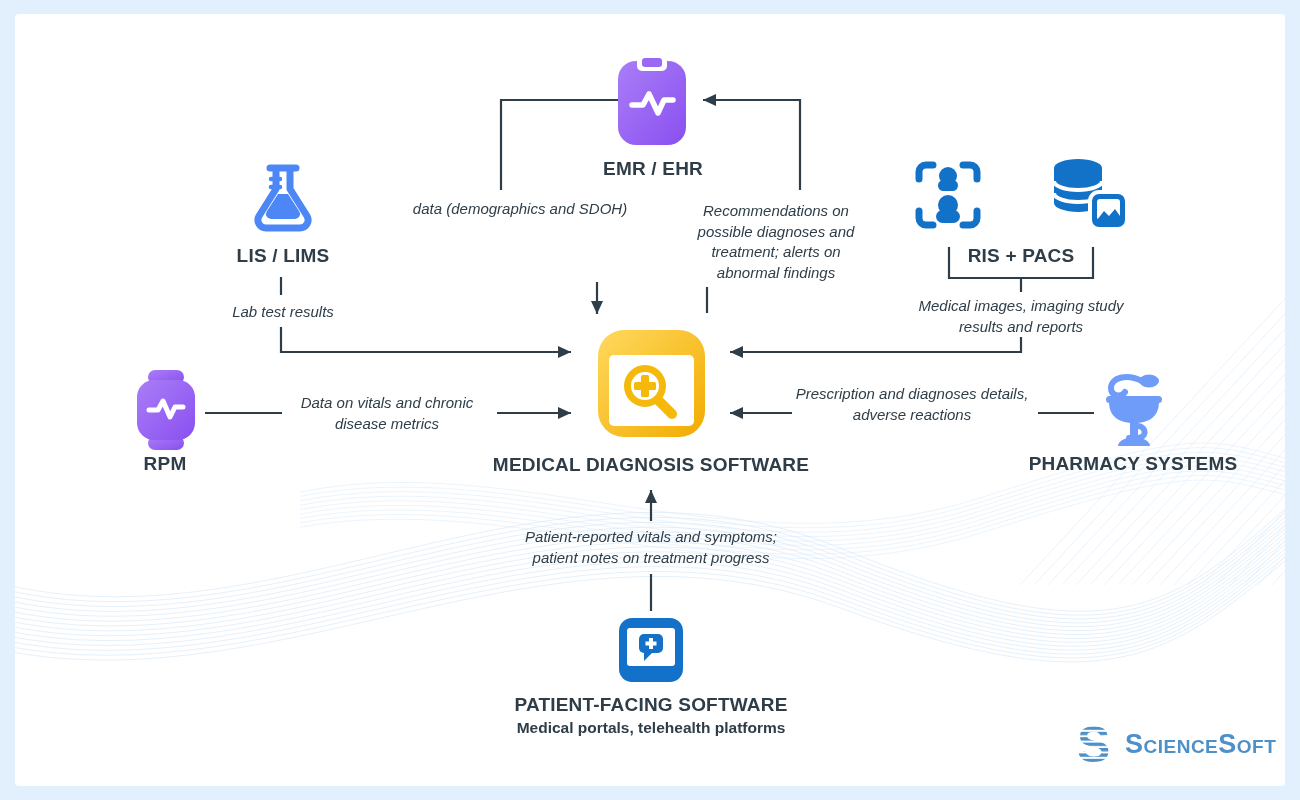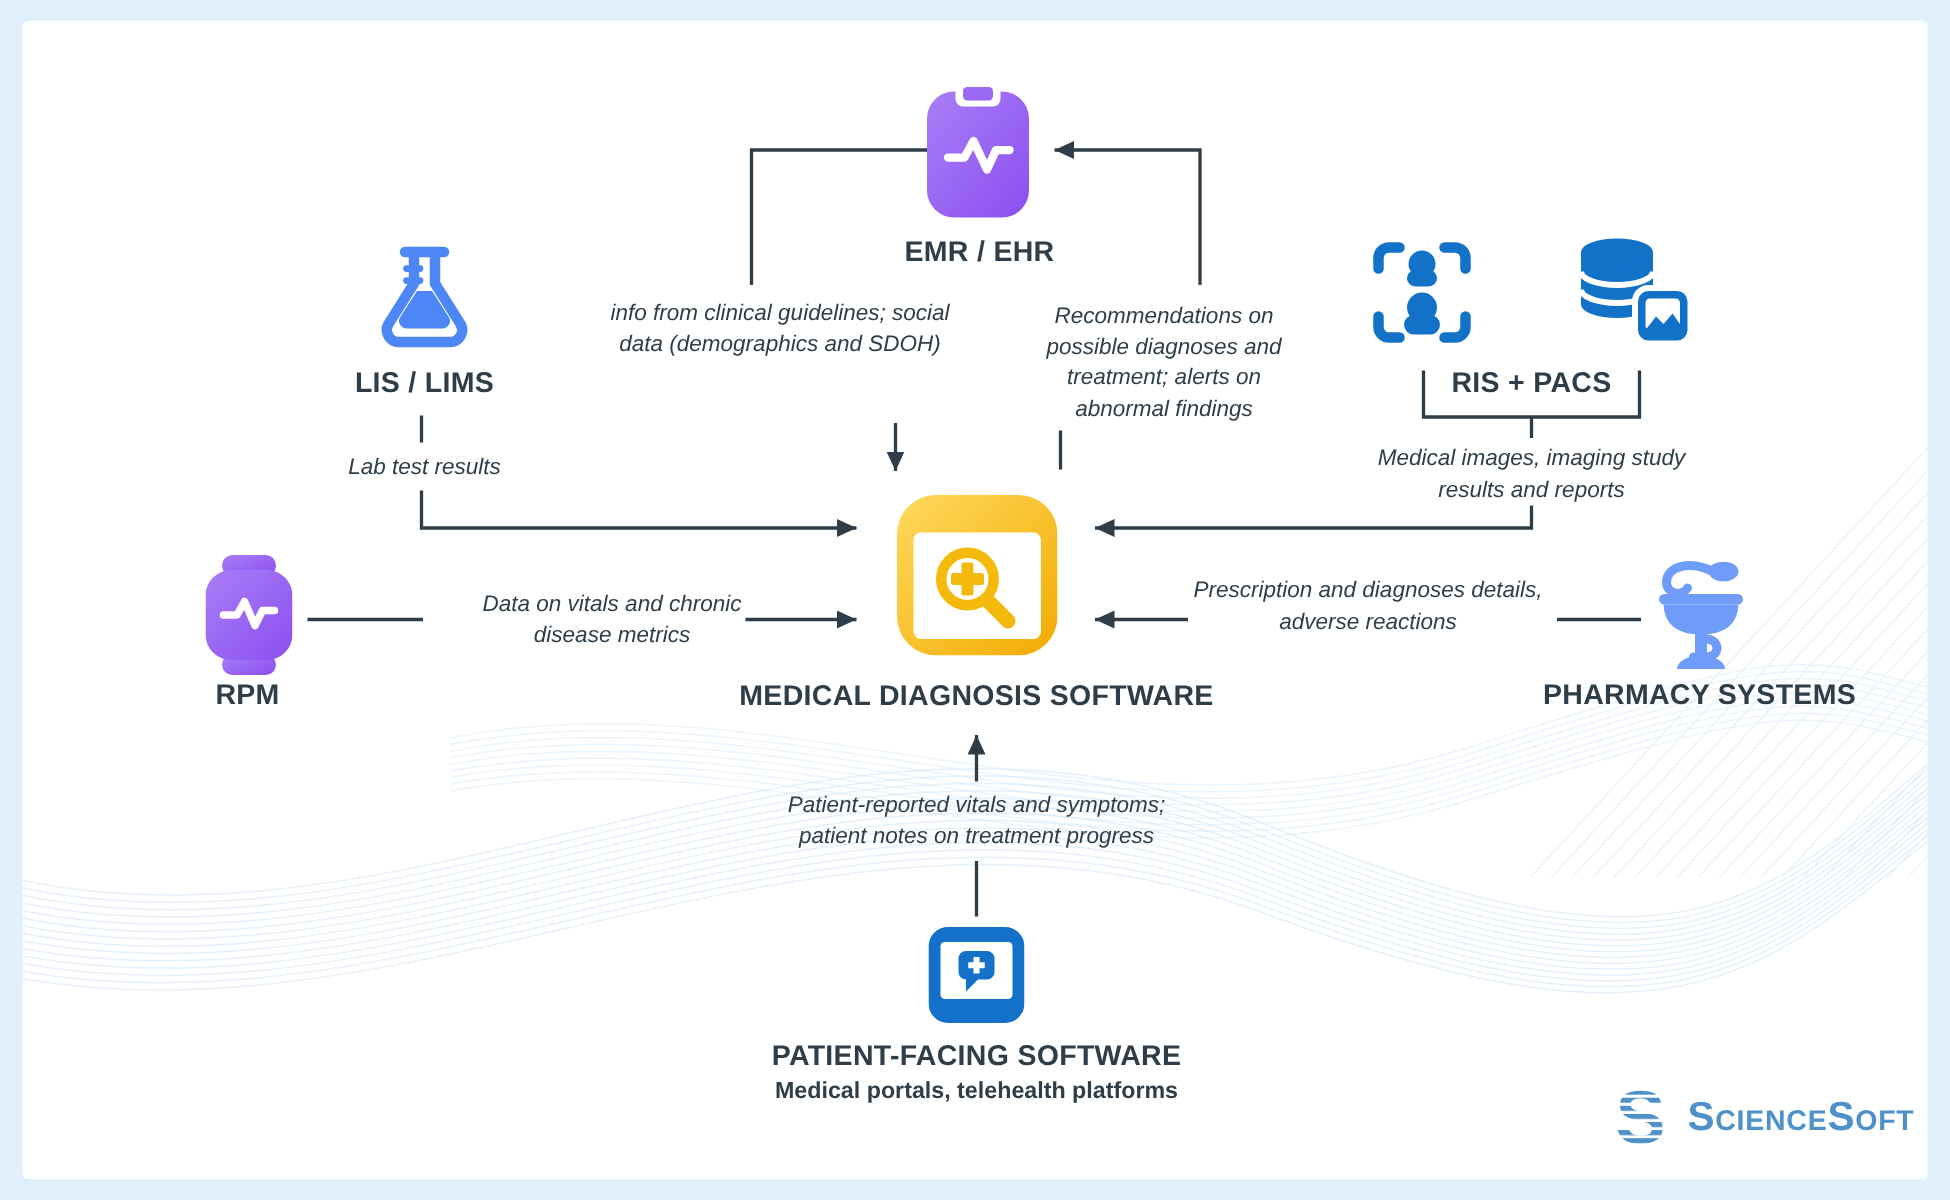--- a/index.html
+++ b/index.html
@@ -225,41 +225,40 @@
 <div class="node-label" style="left:653px;top:158px">EMR / EHR</div>
 <div class="node-label" style="left:283px;top:245px">LIS / LIMS</div>
 <div class="node-label" style="left:1021px;top:245px">RIS + PACS</div>
 <div class="node-label" style="left:165px;top:453px">RPM</div>
 <div class="node-label" style="left:1133px;top:453px">PHARMACY SYSTEMS</div>
 <div class="node-label" style="left:651px;top:454px">MEDICAL DIAGNOSIS SOFTWARE</div>
 <div class="node-label" style="left:651px;top:694px">PATIENT-FACING SOFTWARE</div>
 <div class="node-sublabel" style="left:651px;top:719px">Medical portals, telehealth platforms</div>
 
 <div class="flow-label" style="left:520px;top:199px">
-  <div>info from clinical guidelines; social</div>
   <div>data (demographics and SDOH)</div>
 </div>
 
 <div class="flow-label" style="left:776px;top:201px">
   <div>Recommendations on</div>
   <div>possible diagnoses and</div>
   <div>treatment; alerts on</div>
   <div>abnormal findings</div>
 </div>
 
 <div class="flow-label" style="left:283px;top:302px">
   <div>Lab test results</div>
 </div>
 
 <div class="flow-label" style="left:1021px;top:296px">
   <div>Medical images, imaging study</div>
   <div>results and reports</div>
 </div>
 
-<div class="flow-label" style="left:408px;top:393px">
+<div class="flow-label" style="left:387px;top:393px">
   <div>Data on vitals and chronic</div>
   <div>disease metrics</div>
 </div>
 
 <div class="flow-label" style="left:912px;top:384px">
   <div>Prescription and diagnoses details,</div>
   <div>adverse reactions</div>
 </div>
 
 <div class="flow-label" style="left:651px;top:527px">

